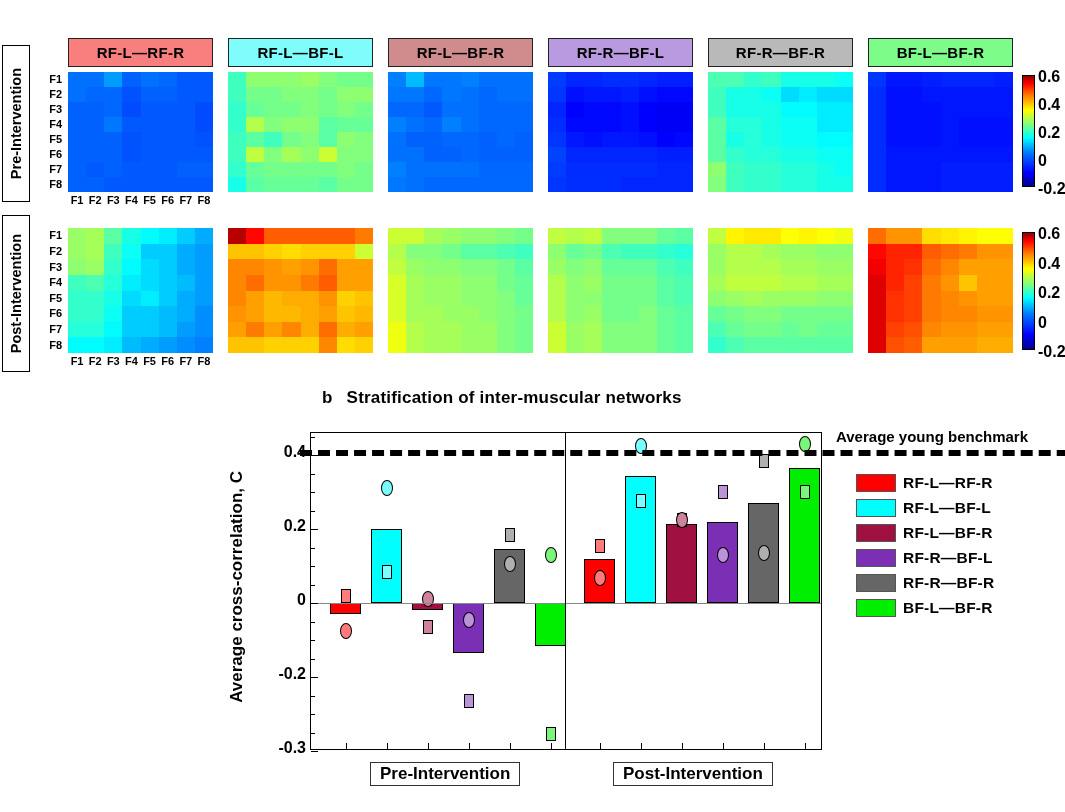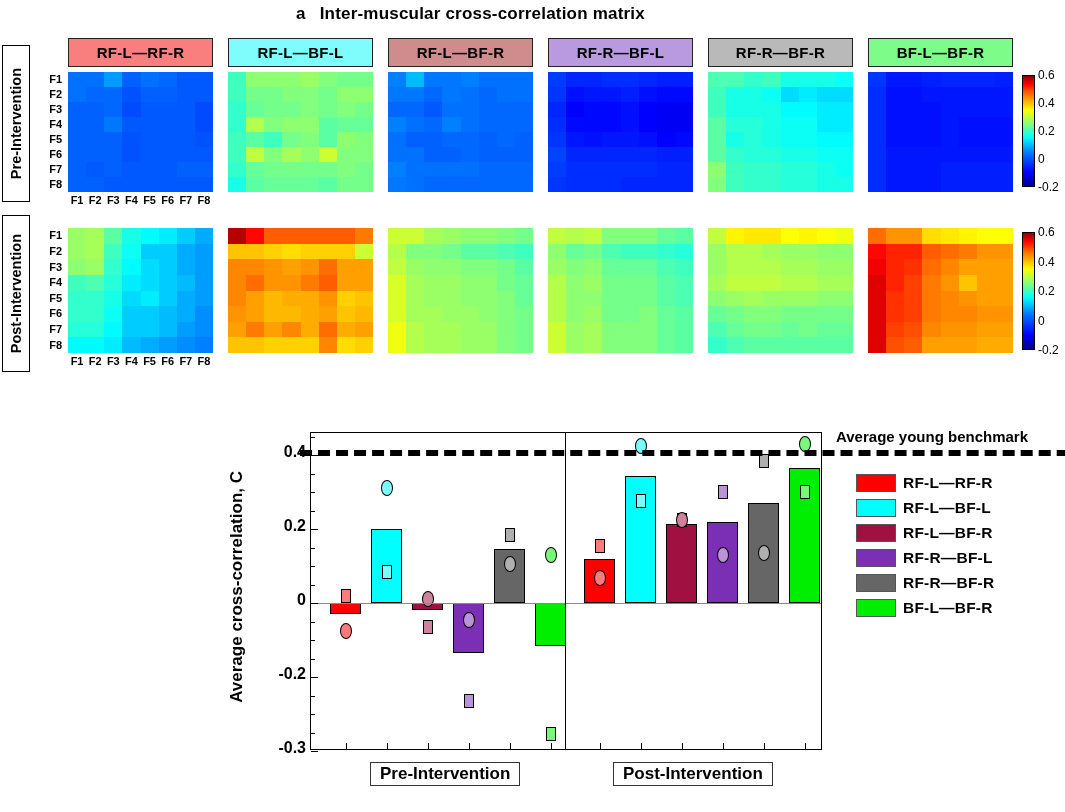--- a/index.html
+++ b/index.html
@@ -27,21 +27,21 @@
 
   .rowlab{position:absolute;font-weight:bold;font-size:11px;text-align:right;
           width:22px;line-height:1;}
   .collab{position:absolute;font-weight:bold;font-size:11px;text-align:center;
           width:20px;line-height:1;}
 
   .cbar{position:absolute;width:13px;border:1px solid #000;box-sizing:border-box;
     background:linear-gradient(to top,
       #00008f 0%, #0000ff 12.5%, #0080ff 31%, #00ffff 44%,
       #7fff7f 56%, #ffff00 69%, #ff8000 82%, #ff0000 93%, #8f0000 100%);}
-  .cbtick{position:absolute;font-weight:normal;font-size:12px;}
+  .cbtick{position:absolute;font-weight:bold;font-size:16px;}
 
   
   #panel-b{position:absolute;left:0;top:380px;width:1065px;height:432px;}
   #plotbox{position:absolute;left:310px;top:52px;width:512px;height:318px;
            border:1.4px solid #000;box-sizing:border-box;background:#fff;}
   #divider{position:absolute;left:565px;top:52px;width:0;height:318px;
            border-left:1.8px solid #000;}
   .ylab{position:absolute;left:222px;top:42px;width:30px;height:330px;
         display:flex;align-items:center;justify-content:center;}
   .ylab span{writing-mode:vertical-rl;transform:rotate(180deg);
@@ -70,23 +70,20 @@
   .leg-row{display:flex;align-items:center;height:25px;}
   .leg-sw{width:40px;height:18px;border:1.4px solid #555;box-sizing:border-box;
           margin-right:7px;}
   .leg-tx{font-weight:bold;font-size:15.5px;letter-spacing:.2px;}
 </style>
 </head>
 <body>
 
 <div id="panel-a">
 
-  <div class="panel-title" style="left:296px;top:4px;">
-    <span class="panel-letter">a</span><span>Inter-muscular cross-correlation matrix</span>
-  </div>
 
   <div class="side-label" style="left:2px;top:45px;width:26px;height:155px;">
     <span>Pre-Intervention</span>
   </div>
   <div class="side-label" style="left:2px;top:215px;width:26px;height:155px;">
     <span>Post-Intervention</span>
   </div>
 
   <div id="hdr-layer">
       <div class="hdr" style="left: 68px; top: 38px; width: 145px; height: 29px; background: rgb(249, 127, 127);">
@@ -950,20 +947,23 @@
       <div class="cbtick" style="left: 1038px; top: 225px;">0.6</div>
       <div class="cbtick" style="left: 1038px; top: 254.5px;">0.4</div>
       <div class="cbtick" style="left: 1038px; top: 284px;">0.2</div>
       <div class="cbtick" style="left: 1038px; top: 313.5px;">0</div>
       <div class="cbtick" style="left: 1038px; top: 343px;">-0.2</div>
     </div>
 </div>
 
 <div id="panel-b">
 
+  <div class="panel-title" style="left:322px;top:8px;">
+    <span class="panel-letter">b</span><span>Stratification of inter-muscular networks</span>
+  </div>
 
   <div class="ylab">
     <span>Average cross-correlation, C</span>
   </div>
 
   <div class="ytickwrap" id="ytickwrap">
       <div class="ytick" style="top: 359px;">-0.3</div>
       <div class="ytick" style="top: 285.047px;">-0.2</div>
       <div class="ytick" style="top: 211.093px;">0</div>
       <div class="ytick" style="top: 137.14px;">0.2</div>

